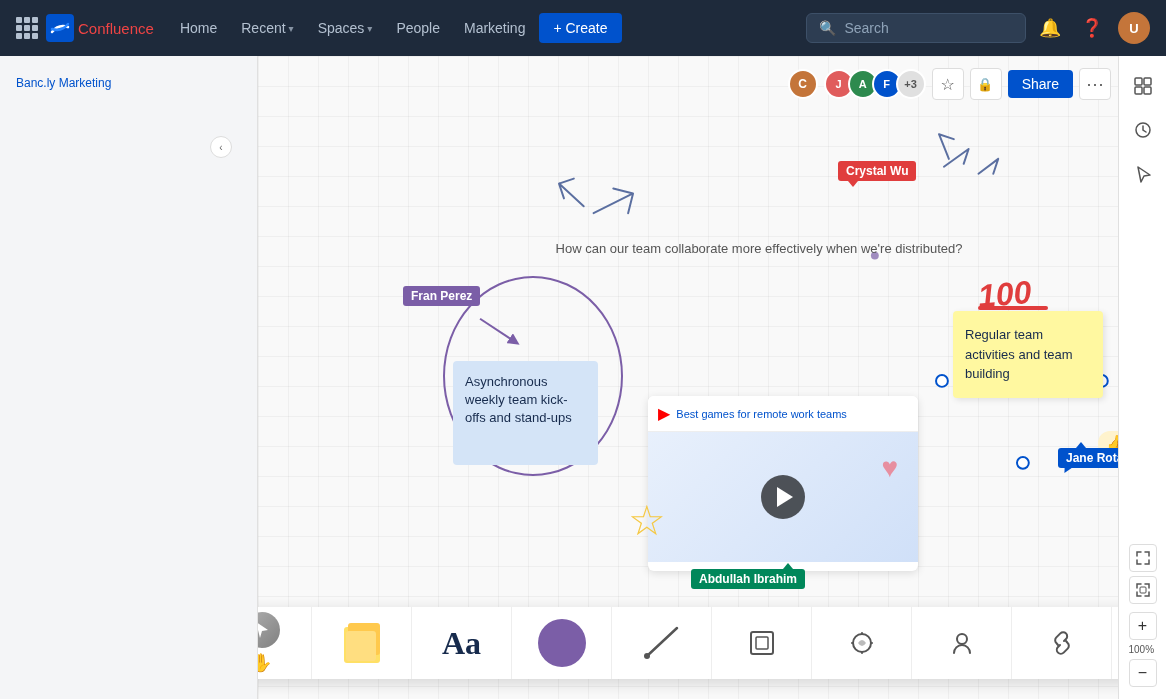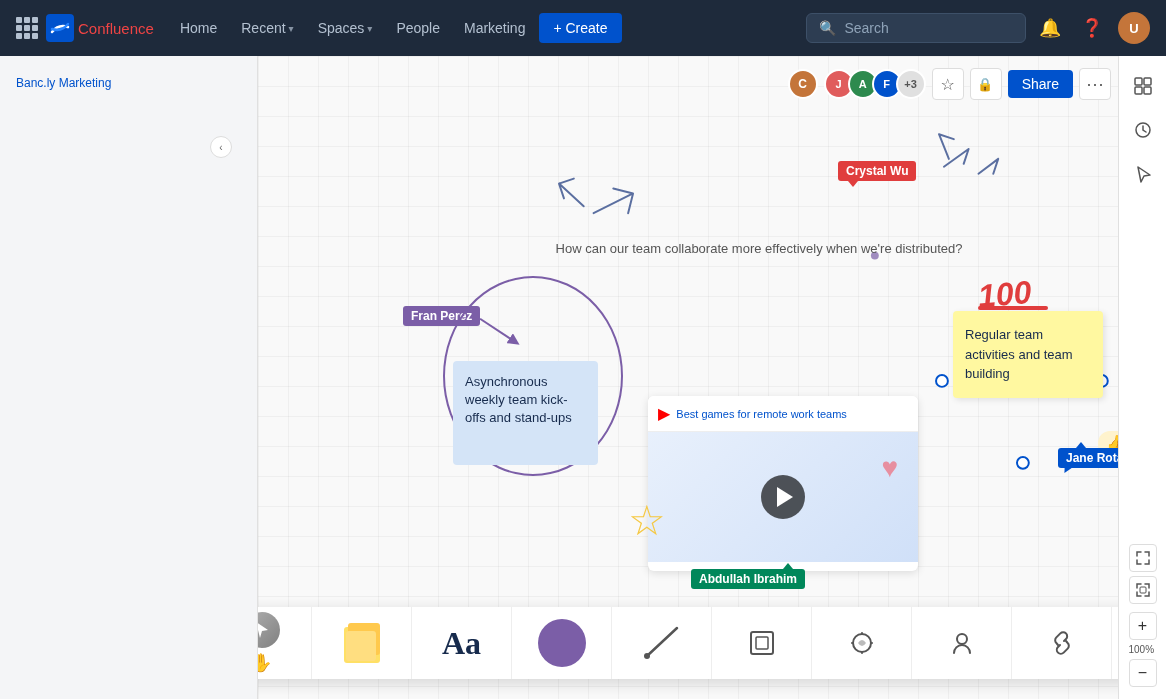--- a/index.html
+++ b/index.html
@@ -392,21 +392,20 @@
     }
     .fran-label {
       background: #7b5ea7;
       color: #fff;
       font-size: 12px;
       font-weight: 600;
       padding: 3px 8px;
       border-radius: 3px;
       display: inline-block;
       margin-bottom: 8px;
-      margin-top: 20px;
     }
     .sticky-note-blue {
       width: 145px;
       height: 104px;
       background: #d4e4f7;
       border-radius: 4px;
       padding: 12px;
       font-size: 13px;
       color: #172b4d;
       font-weight: 500;

